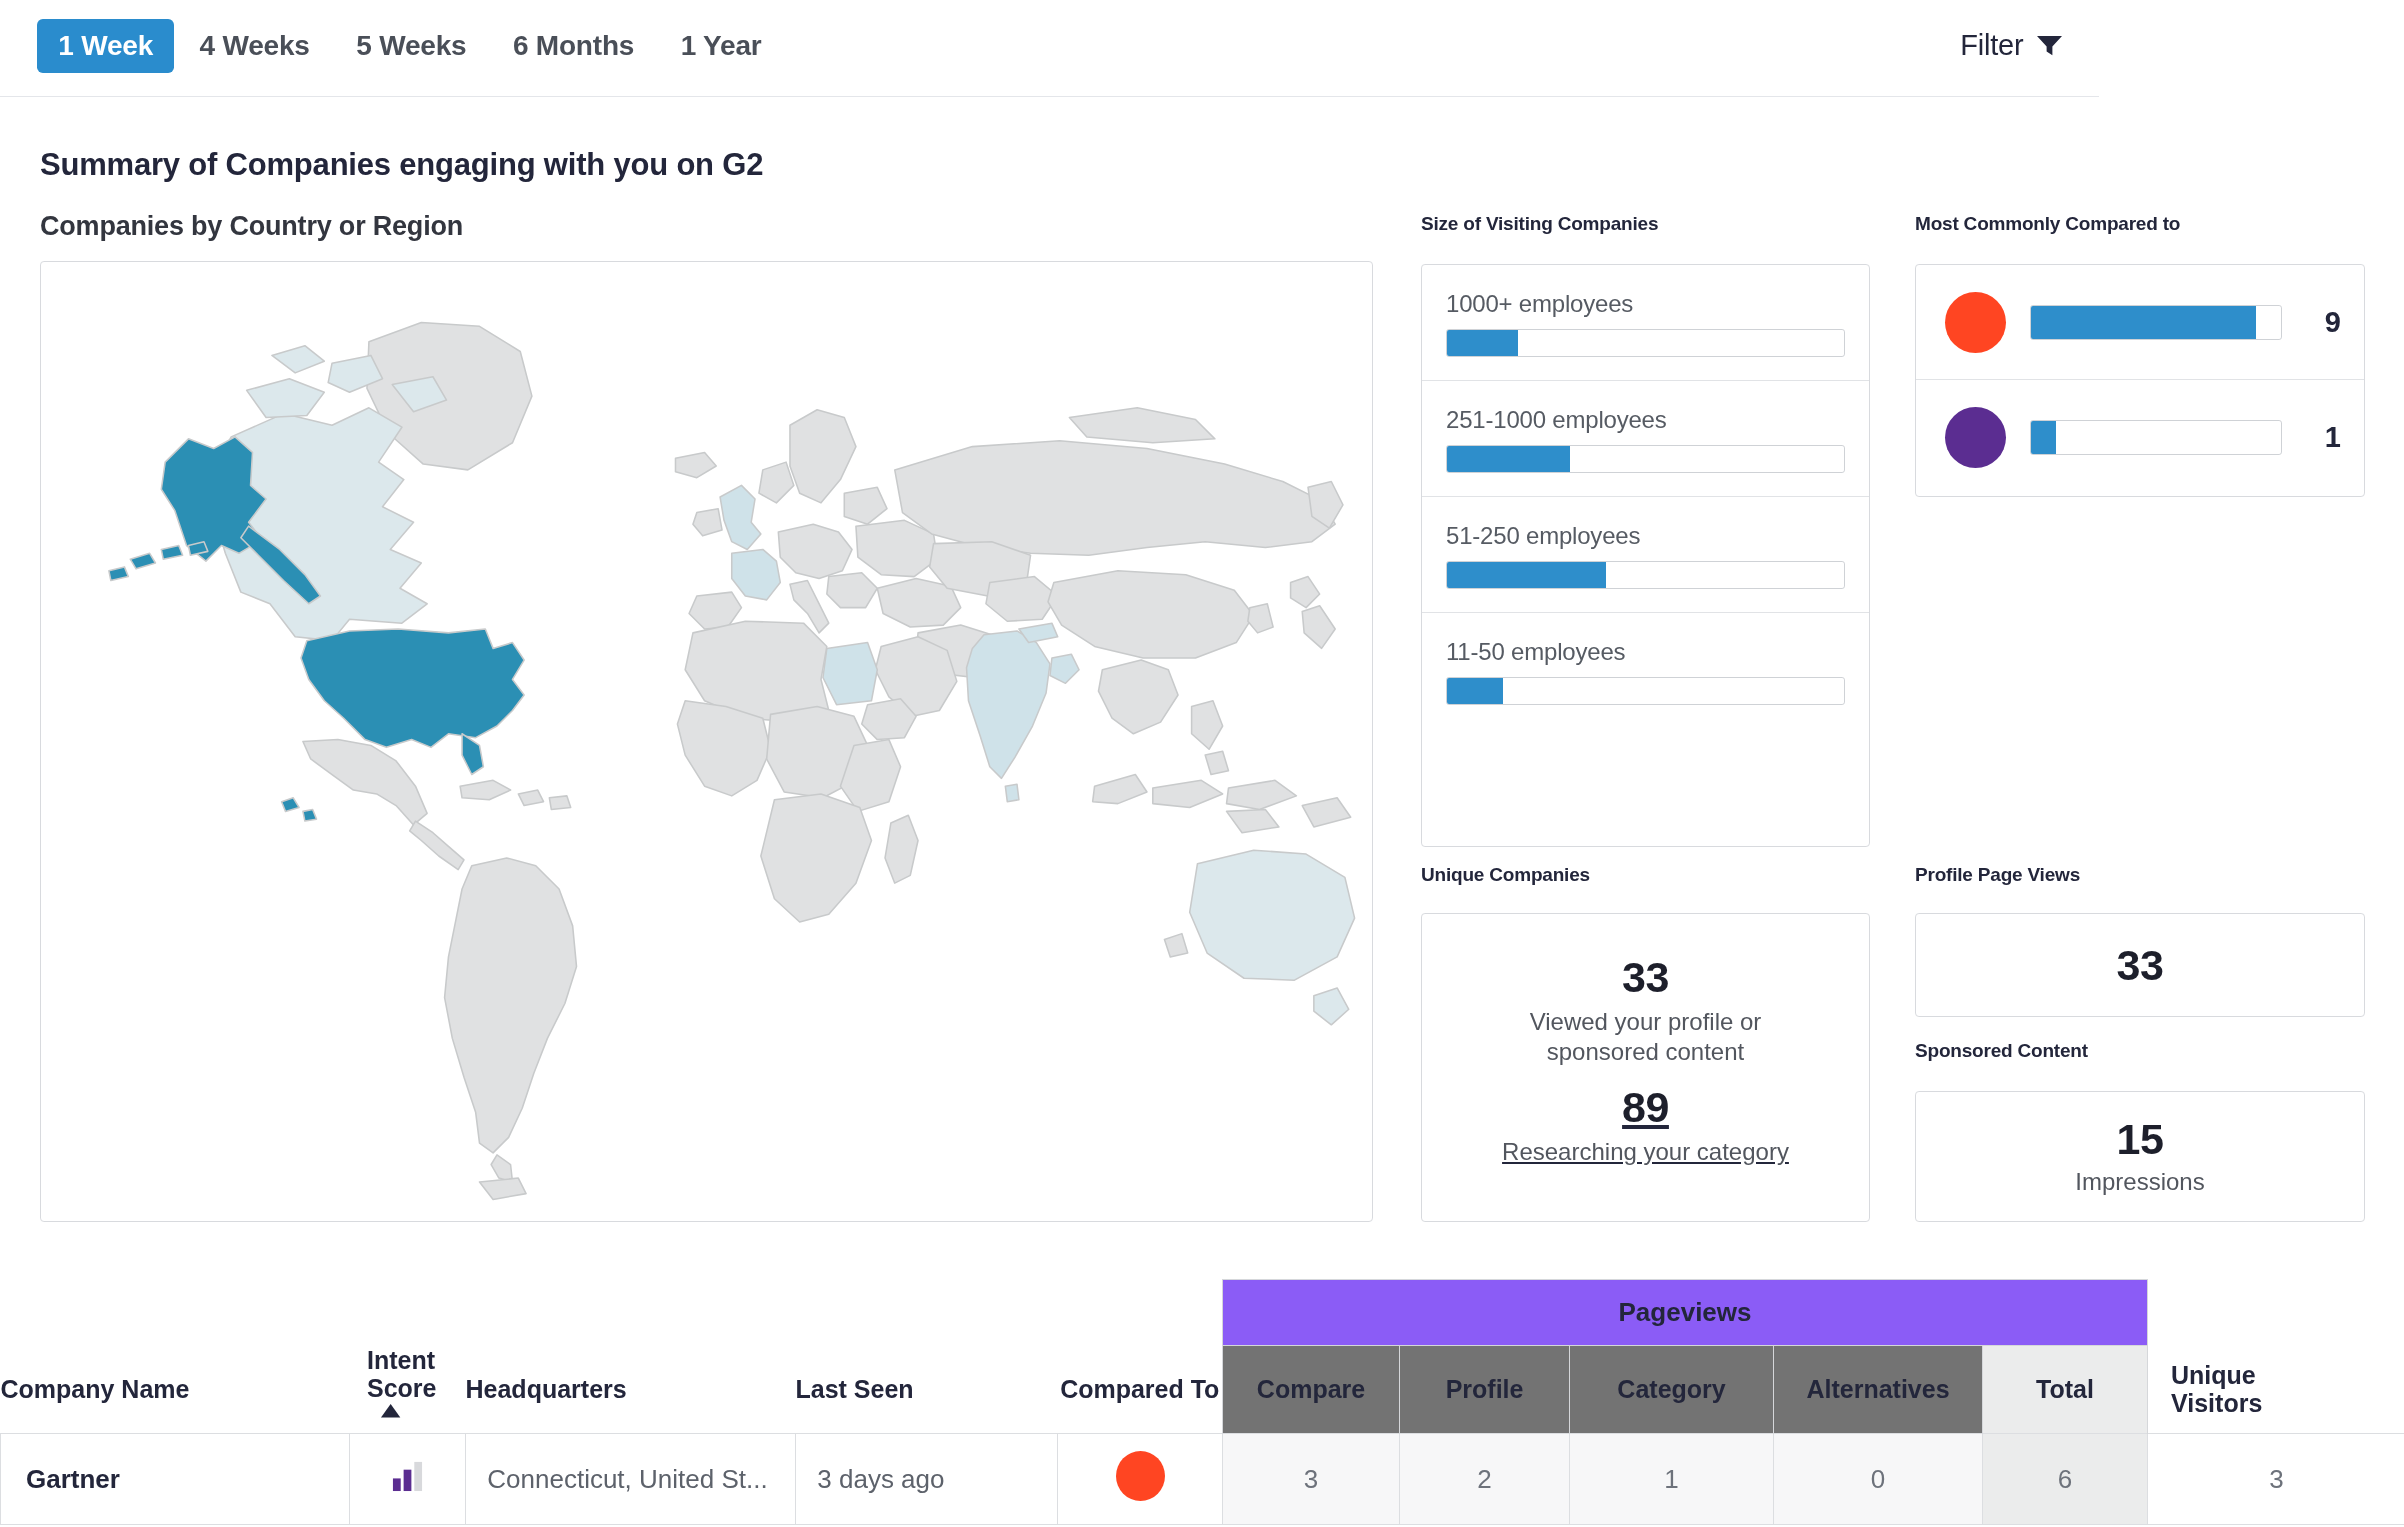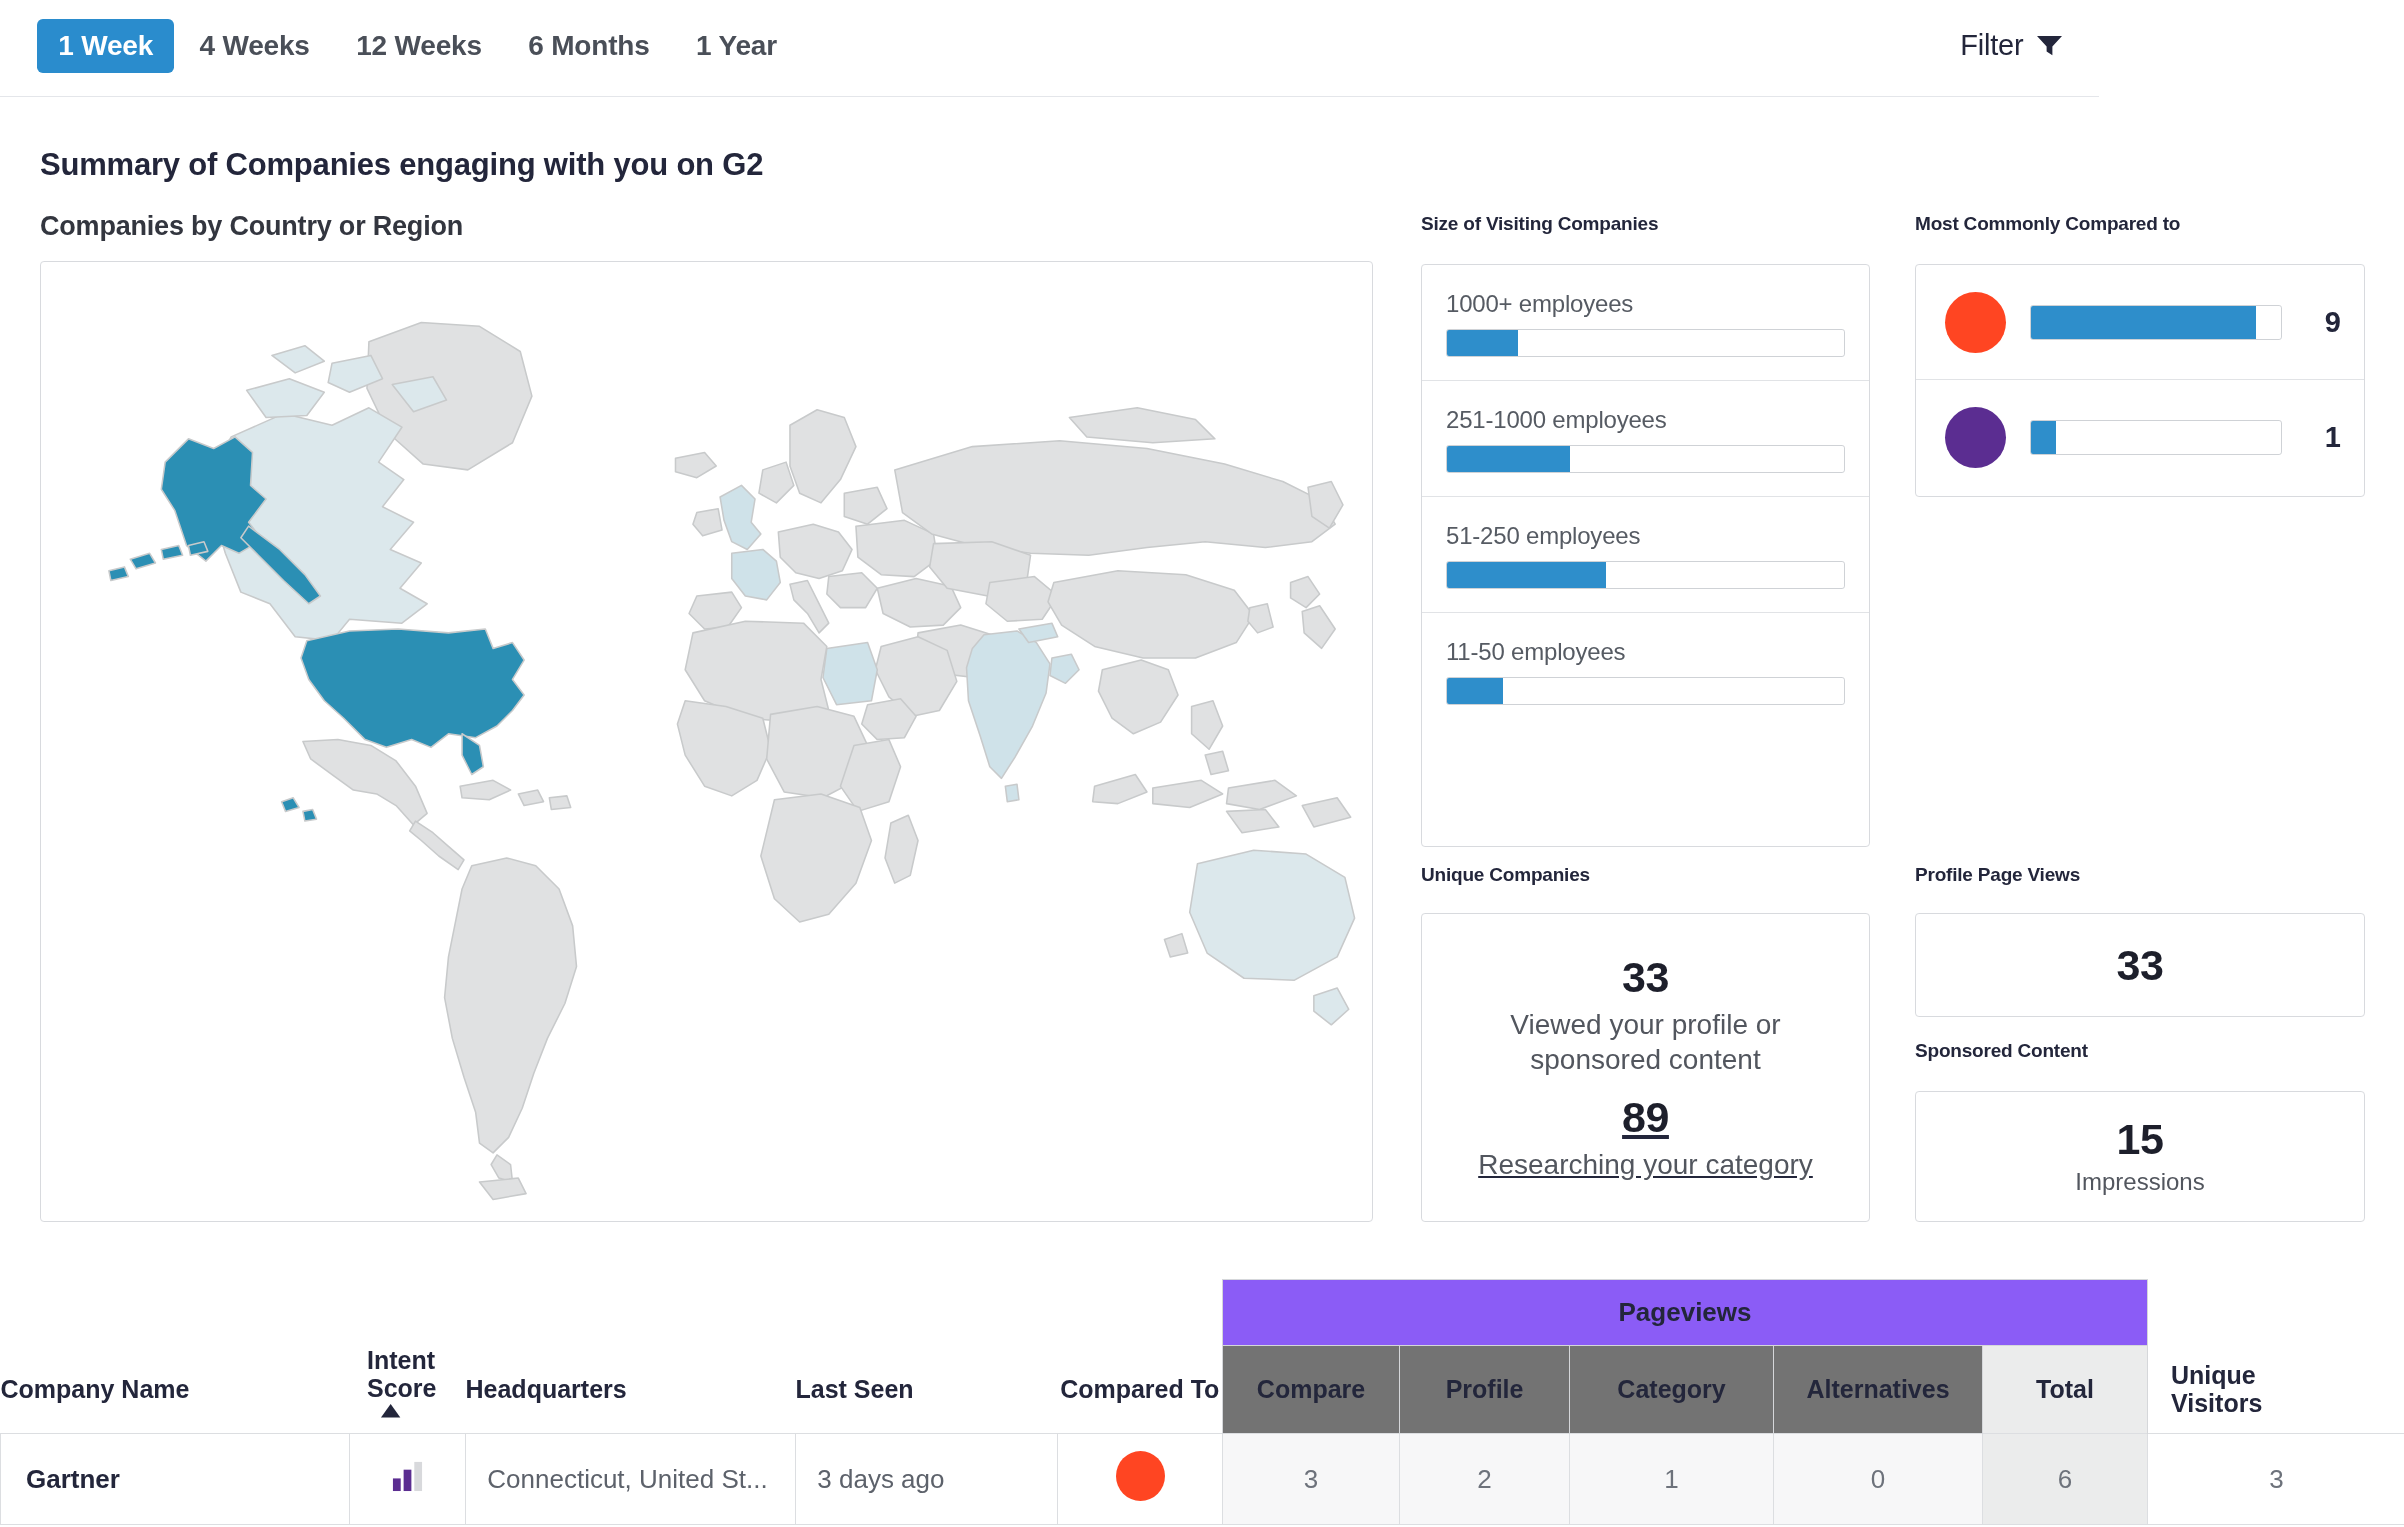--- a/index.html
+++ b/index.html
@@ -80,21 +80,21 @@
     flex: 1 1 auto; height: 35px; border: 1px solid #cfd2d6; border-radius: 2.9px;
     background: #fff; overflow: hidden;
   }
   .cmp-fill { height: 100%; background: #2e8ecb; }
   .cmp-val { font-size: 29px; font-weight: 600; color: #23263b; width: 35px; text-align: right; flex: 0 0 auto; }
 
   
   #uc-card { left: 1421px; top: 913px; width: 449px; height: 309px; }
   .uc-block { text-align: center; }
   .uc-num { font-size: 43px; font-weight: 700; color: #1d1f2b; letter-spacing: -0.5px; }
-  .uc-sub { font-size: 28px; color: #52565e; line-height: 1.25; margin-top: 4.9px; }
+  .uc-sub { font-size: 24px; color: #52565e; line-height: 1.25; margin-top: 4.9px; }
   #uc-b1 { margin-top: 39px; }
   #uc-b2 { margin-top: 16px; text-decoration: underline; }
 
   
   #ppv-card { left: 1915px; top: 913px; width: 450px; height: 104px; display: flex; align-items: center; justify-content: center; }
   .big-num { font-size: 43px; font-weight: 700; color: #1d1f2b; letter-spacing: -0.5px; }
 
   
   #sc-card { left: 1915px; top: 1091px; width: 450px; height: 131px; padding-top: 23px; text-align: center; }
   .sc-sub { font-size: 24px; color: #52565e; margin-top: 3.9px; }
@@ -134,21 +134,21 @@
   .red-dot { width: 49px; height: 50px; border-radius: 50%; background: #ff4522; display: inline-block; }
   .intent-ico { display: inline-block; width: 33px; height: 33px; }
 </style>
 </head>
 <body>
 
 <div id="topbar">
   <div id="tabs">
     <div class="tab active">1 Week</div>
     <div class="tab">4 Weeks</div>
-    <div class="tab">12 Weeks</div>
+    <div class="tab">5 Weeks</div>
     <div class="tab">6 Months</div>
     <div class="tab">1 Year</div>
   </div>
   <div id="filter">
     <span class="flabel">Filter</span>
     <svg class="funnel-icon" viewBox="0 0 26 22">
       <polygon points="0,1 26,1 16,12 16,21 10,17 10,12" fill="#23263b"></polygon>
     </svg>
   </div>
 </div>

